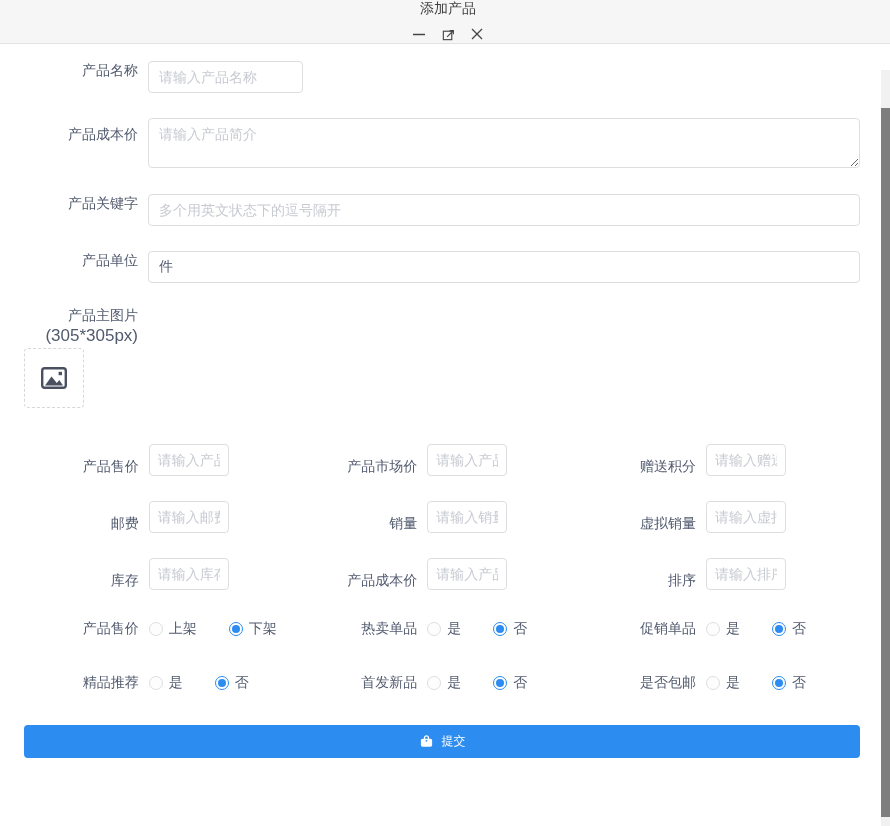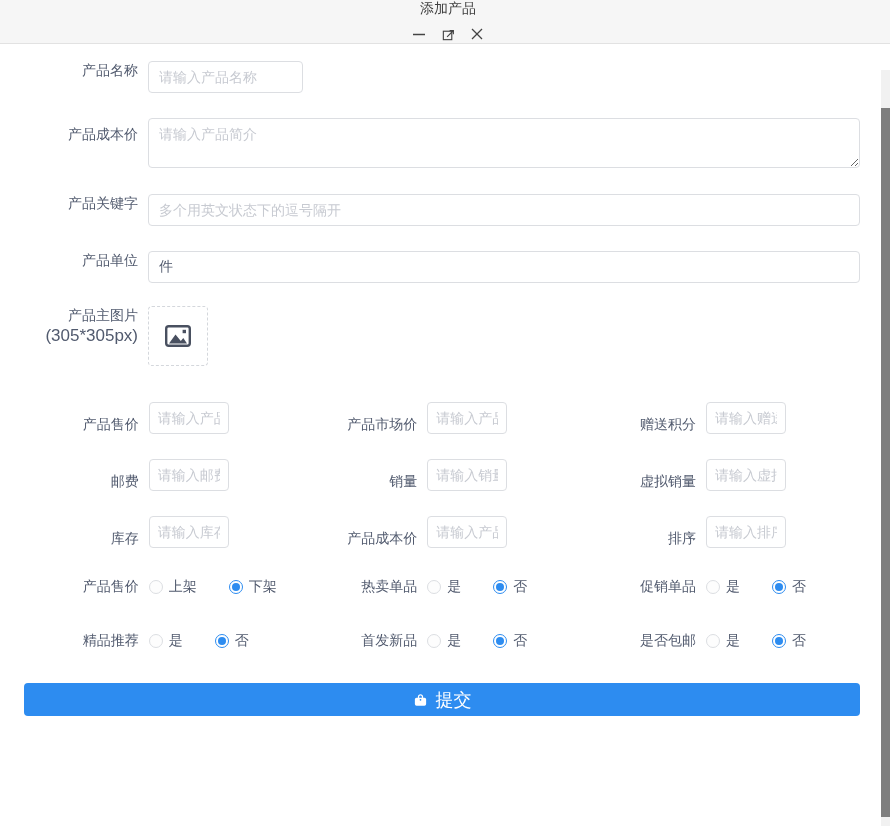--- a/index.html
+++ b/index.html
@@ -50,26 +50,26 @@
   .radio{display:flex;align-items:center;gap:6px;cursor:pointer;}
   .radio-circle{width:14px;height:14px;border-radius:50%;border:1px solid #dcdee2;background:#fdfdfd;box-sizing:border-box;position:relative;flex:none;}
   .radio.checked .radio-circle{border-color:#2d8cf0;background:#fff;}
   .radio.checked .radio-circle::after{
     content:'';position:absolute;left:50%;top:50%;transform:translate(-50%,-50%);
     width:8px;height:8px;border-radius:50%;background:#2d8cf0;
   }
   
   .submit-btn{
     width:100%;height:33px;background:#2d8cf0;border:none;border-radius:4px;cursor:pointer;
-    display:flex;align-items:center;justify-content:center;gap:8px;color:#fff;font-size:18px;
+    display:flex;align-items:center;justify-content:center;gap:8px;color:#fff;font-size:12px;
     font-family:"Liberation Sans",sans-serif;
   }
   
   .mb25{margin-bottom:25px;}.mb26{margin-bottom:26px;}.mb23{margin-bottom:23px;}
-  .mb36{margin-bottom:36px;}.mb38{margin-bottom:38px;}.mb30{margin-bottom:30px;}
+  .mb36{margin-bottom:36px;flex-direction:column;}.mb38{margin-bottom:38px;}.mb30{margin-bottom:30px;}
   .mb33{margin-bottom:33px;}
 </style>
 </head>
 <body>
 
 <div class="titlebar">
   <span class="title">添加产品</span>
   <div class="win-controls">
     <span class="win-btn">
       <svg width="14" height="14" viewBox="0 0 14 14">

